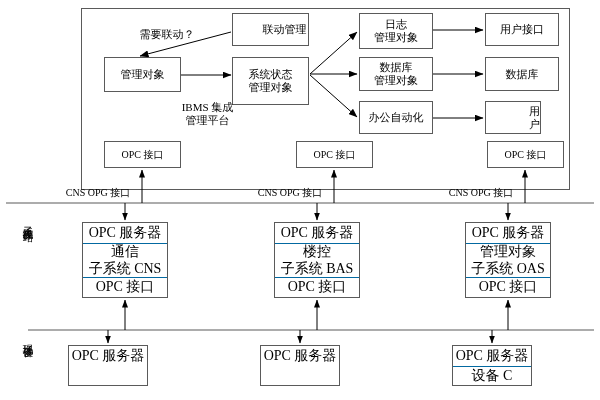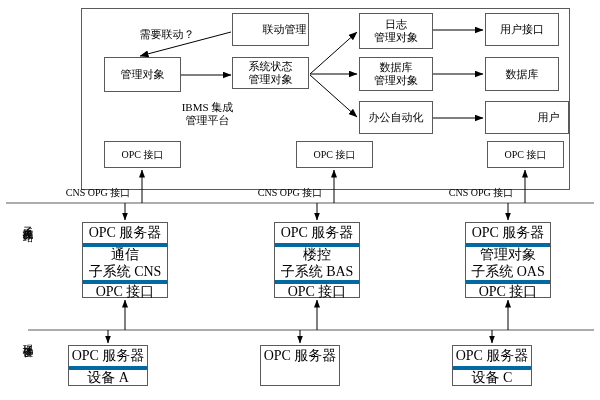--- a/index.html
+++ b/index.html
@@ -52,21 +52,21 @@
     align-items: center;
     justify-content: center;
     text-align: center;
     line-height: 1.18;
     font-size: 14px;
     color: #000000;
     white-space: pre-line;
     flex: 0 0 auto;
   }
   .stack .seg.mid { flex: 1 1 auto; }
-  .stack .seg.divider { border-top: 4px solid #0369a1; }
+  .stack .seg.divider { border-top: 1px solid #0369a1; }
   .plainlabel {
     position: absolute;
     color: #000000;
     font-size: 11px;
     text-align: center;
     line-height: 1.2;
     white-space: pre-line;
   }
   .vlabel {
     position: absolute;
@@ -88,36 +88,36 @@
 <body>
 
 <div id="canvas">
 
   <div class="container-frame" style="left:81px; top:8px; width:489px; height:182px;"></div>
 
   <div class="box" style="left:232px; top:13px; width:77px; height:33px;padding-left:28px;">联动管理</div>
 
   <div class="box" style="left:104px; top:57px; width:77px; height:35px;">管理对象</div>
 
-  <div class="box" style="left:232px; top:57px; width:77px; height:32px;">系统状态
+  <div class="box" style="left:232px; top:57px; width:77px; height:48px;">系统状态
 管理对象</div>
 
   <div class="box" style="left:359px; top:13px; width:74px; height:36px;">日志
 管理对象</div>
 
   <div class="box" style="left:359px; top:57px; width:74px; height:34px;">数据库
 管理对象</div>
 
   <div class="box" style="left:359px; top:101px; width:74px; height:33px;">办公自动化</div>
 
   <div class="box" style="left:485px; top:13px; width:74px; height:33px;">用户接口</div>
 
   <div class="box" style="left:485px; top:57px; width:74px; height:34px;">数据库</div>
 
-  <div class="box" style="left:485px; top:101px; width:84px; height:33px;padding-left:43px;">用户</div>
+  <div class="box" style="left:485px; top:101px; width:56px; height:33px;padding-left:43px;">用户</div>
 
   <div class="plainlabel" style="left:112px; top:28px; width:110px;font-family:Liberation Serif, serif;">需要联动？</div>
 
   <div class="plainlabel" style="left:150px; top:101px; width:115px; font-weight:normal; font-size:11px;">IBMS 集成
 管理平台</div>
 
   <div class="box small" style="left:104px; top:141px; width:77px; height:27px;">OPC 接口</div>
 
   <div class="box small" style="left:296px; top:141px; width:77px; height:27px;">OPC 接口</div>
 
@@ -149,21 +149,20 @@
 
   <div class="stack" style="left:465px; top:222px; width:86px; height:76px;">
     <div class="seg" style="height:20px;">OPC 服务器</div>
     <div class="seg mid divider">管理对象
 子系统 OAS</div>
     <div class="seg divider" style="height:20px;">OPC 接口</div>
   </div>
 
   <div class="stack" style="left:68px; top:345px; width:80px; height:41px;">
     <div class="seg" style="height:20px;">OPC 服务器</div>
-    <div class="seg mid divider">设备 A</div>
   </div>
 
   <div class="stack" style="left:260px; top:345px; width:80px; height:41px;">
     <div class="seg" style="height:20px;">OPC 服务器</div>
   </div>
 
   <div class="stack" style="left:452px; top:345px; width:80px; height:41px;">
     <div class="seg" style="height:20px;">OPC 服务器</div>
     <div class="seg mid divider">设备 C</div>
   </div>

